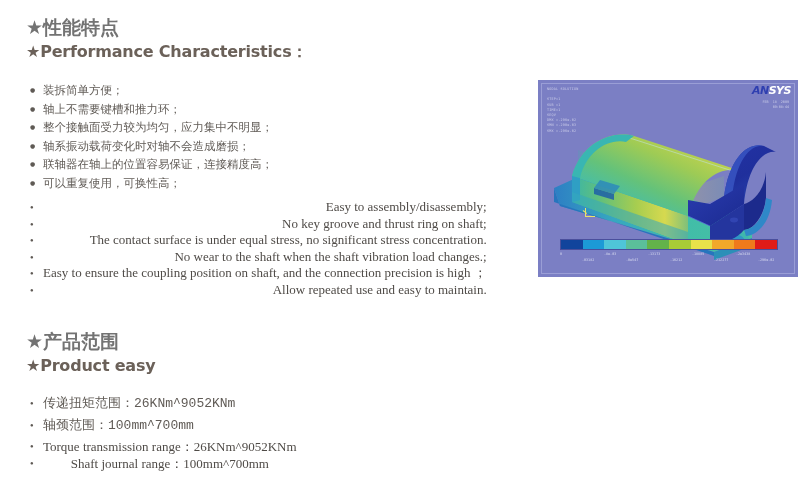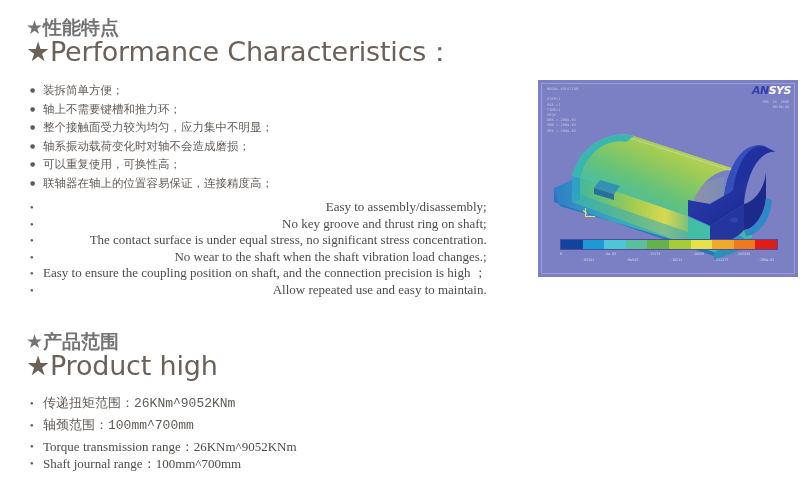--- a/index.html
+++ b/index.html
@@ -24,22 +24,22 @@
     font-family: "DejaVu Sans", "Liberation Sans", sans-serif;
     font-weight: bold;
     font-size: 19px;
     line-height: 23px;
     color: #737373;
     white-space: nowrap;
     letter-spacing: 0px;
   }
   .heading-en {
     font-family: "DejaVu Sans", "Liberation Sans", sans-serif;
-    font-weight: normal;
-    font-size: 27px;
+    font-weight: bold;
+    font-size: 16px;
     line-height: 26px;
     color: #6b6159;
     white-space: nowrap;
     letter-spacing: -0.2px;
   }
 
   
   ul.blist {
     list-style: none;
     margin: 0;
@@ -194,46 +194,46 @@
   <div class="heading-cn">★性能特点</div>
 
   <div class="heading-en">★Performance Characteristics：</div>
 </div>
 
 <ul class="blist cn-list" id="perf-cn" style="position:absolute; left:30px; top:81px;">
   <li>装拆简单方便；</li>
   <li>轴上不需要键槽和推力环；</li>
   <li>整个接触面受力较为均匀，应力集中不明显；</li>
   <li>轴系振动载荷变化时对轴不会造成磨损；</li>
+  <li>联轴器在轴上的位置容易保证，连接精度高；</li>
   <li>可以重复使用，可换性高；</li>
-  <li>联轴器在轴上的位置容易保证，连接精度高；</li>
 </ul>
 
 <ul class="blist en-list" id="perf-en" style="position:absolute; left:30px; top:199px;">
   <li>Easy to assembly/disassembly;</li>
   <li>No key groove and thrust ring on shaft;</li>
   <li>The contact surface is under equal stress, no significant stress concentration.</li>
   <li>No wear to the shaft when the shaft vibration load changes.;</li>
   <li>Easy to ensure the coupling position on shaft, and the connection precision is high ；</li>
   <li>Allow repeated use and easy to maintain.</li>
 </ul>
 
 <div class="section" id="sec-range" style="left:26px; top:330px;">
 
   <div class="heading-cn">★产品范围</div>
 
-  <div class="heading-en">★Product high</div>
+  <div class="heading-en">★Product easy</div>
 </div>
 
 <ul class="blist range-cn" id="range-cn" style="position:absolute; left:30px; top:393px;">
   <li>传递扭矩范围：26KNm^9052KNm</li>
   <li>轴颈范围：100mm^700mm</li>
 </ul>
 
-<ul class="blist range-en" id="range-en" style="position:absolute; left:30px; top:438px;">
+<ul class="blist range-en" id="range-en" style="position:absolute; left:30px; top:438px;text-align:center;">
   <li>Torque transmission range：26KNm^9052KNm</li>
   <li>Shaft journal range：100mm^700mm</li>
 </ul>
 
 <div id="fea-figure">
 
   <div class="plot-border"></div>
 
   <div class="fea-header-text">NODAL SOLUTION
 

